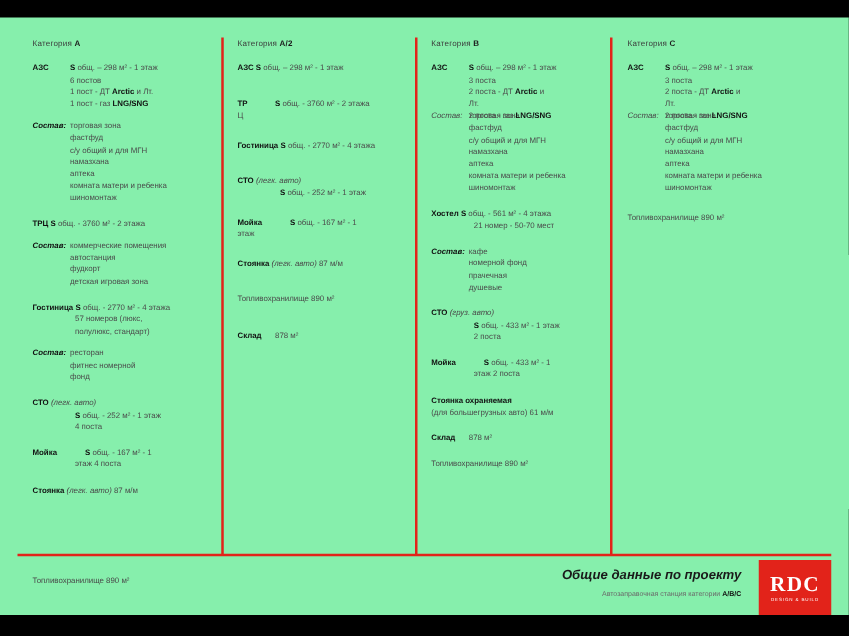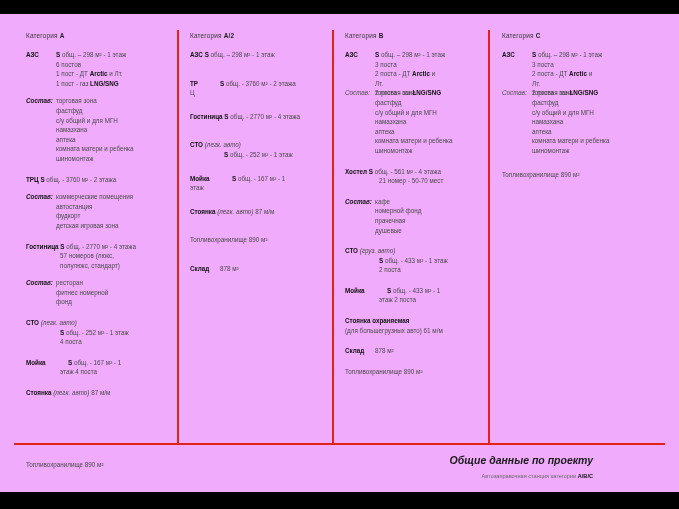--- a/index.html
+++ b/index.html
@@ -12,21 +12,21 @@
     height: 509px;
     overflow: hidden;
     font-family: "Liberation Sans", sans-serif;
   }
   .slide {
     position: absolute;
     left: 0;
     top: 14px;
     width: 679px;
     height: 478px;
-    background: #f0abfc;
+    background: #86efac;
     overflow: hidden;
   }
   .topbar, .bottombar {
     position: absolute;
     left: 0;
     width: 679px;
     background: #000000;
   }
   .topbar { top: 0; height: 14px; }
   .bottombar { bottom: 0; height: 17px; }
@@ -418,14 +418,18 @@
     <div class="gap"></div>
     <div class="block">
       <div class="line">Топливохранилище  890 м²</div>
     </div>
   </div>
 
   <div class="footer-title">Общие данные по проекту</div>
   <div class="footer-sub">
     <span>Автозаправочная станция категории </span><b>A/B/C</b>
   </div>
+  <div class="logo">
+    <div class="lg1">RDC</div>
+    <div class="lg2">DESIGN &amp; BUILD</div>
+  </div>
 
 </div>
 
 </body></html>

